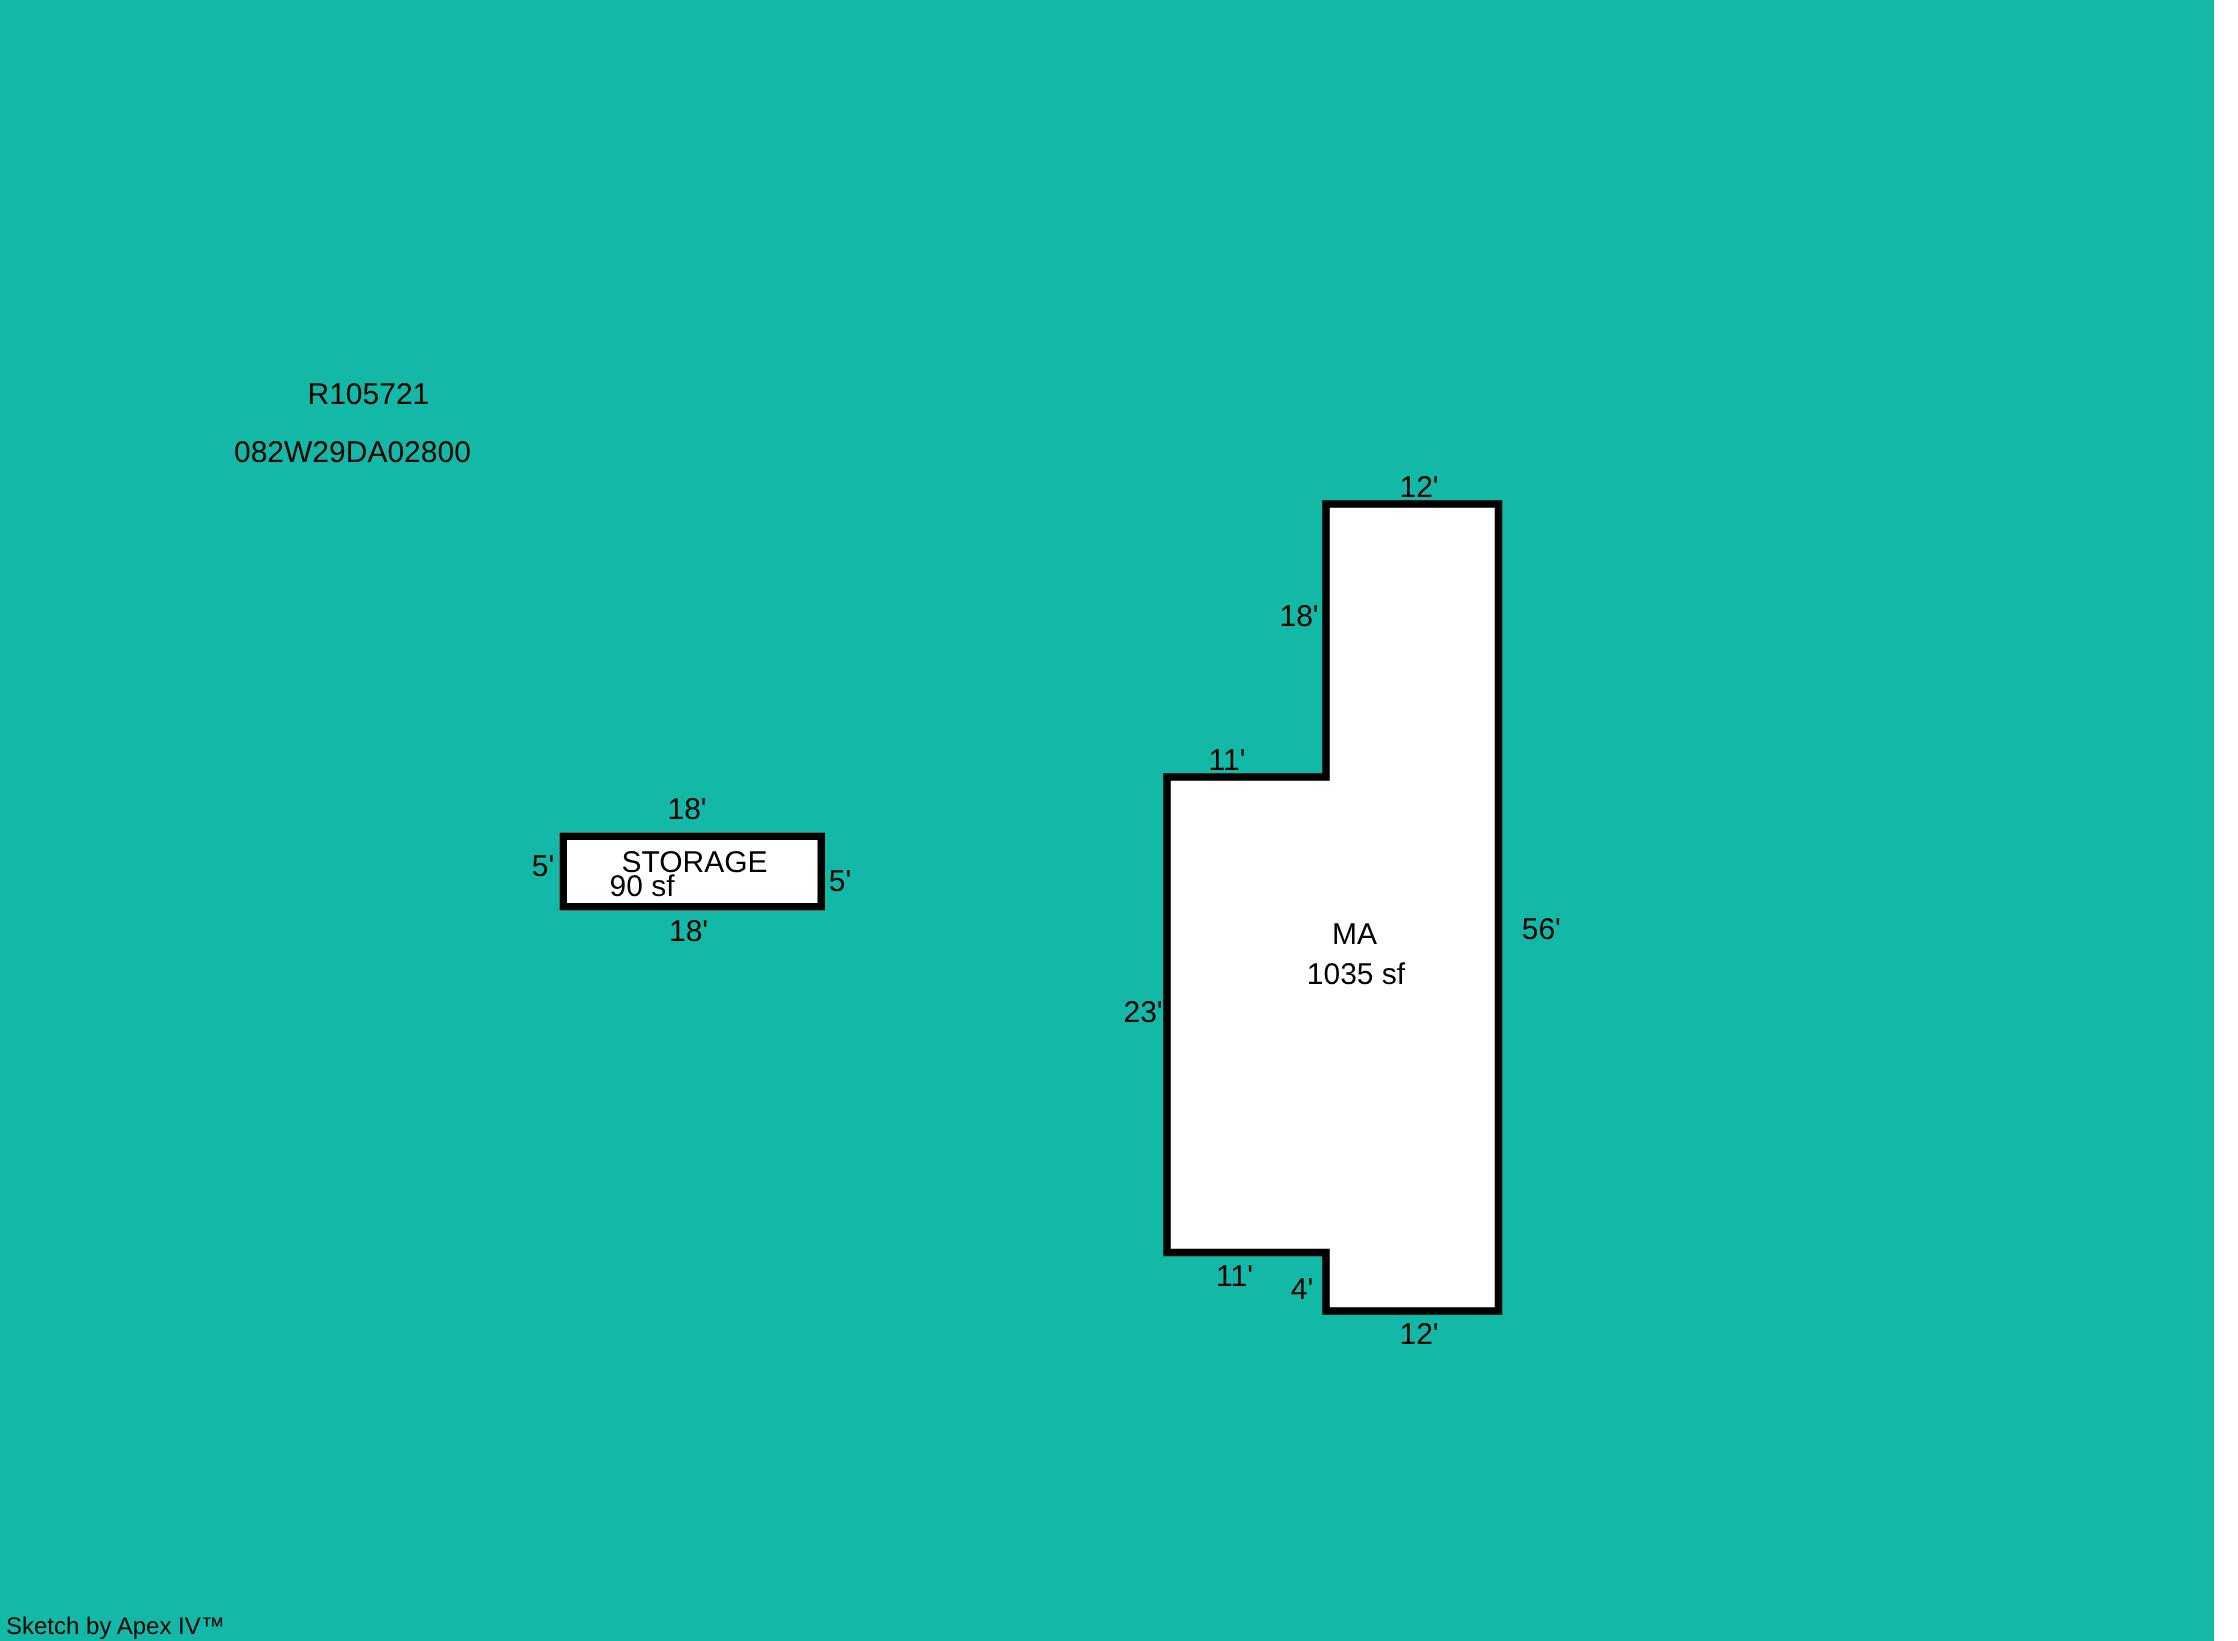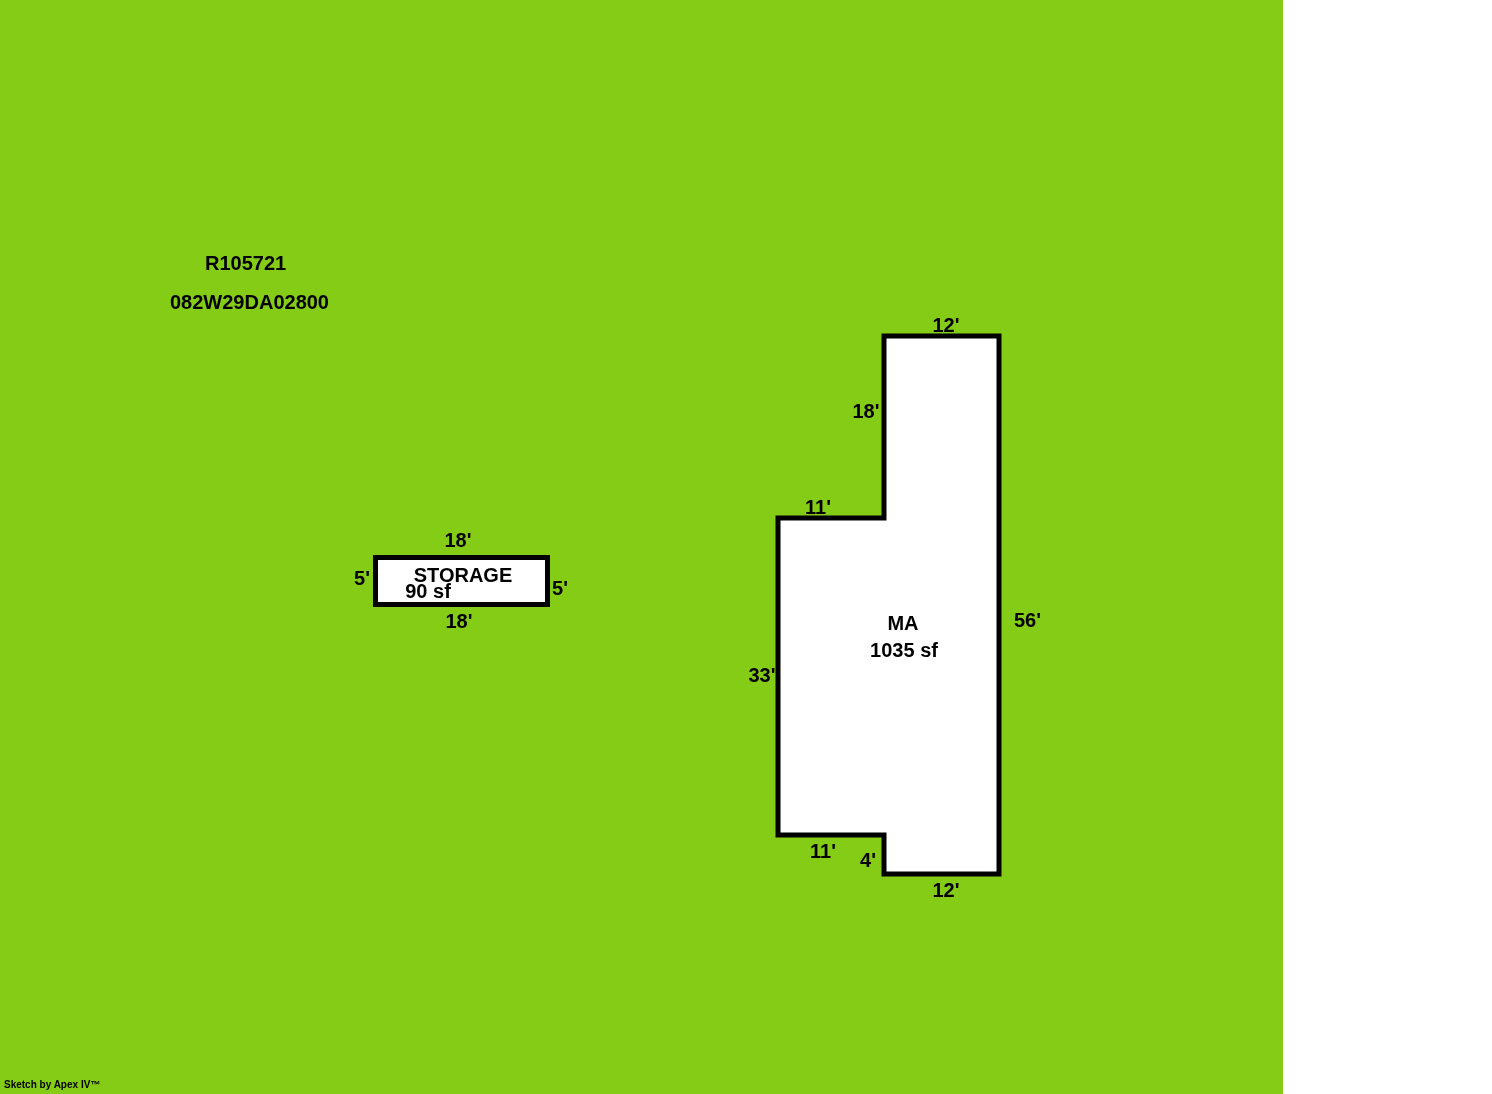--- a/index.html
+++ b/index.html
@@ -2,27 +2,26 @@
 <html><head>
 <meta charset="utf-8">
 <style>
   html, body {
     margin: 0;
     padding: 0;
     background: #ffffff;
   }
   .canvas {
     position: relative;
-    width: 1283px;
+    width: 1476px;
     height: 1094px;
-    background: #84cc16;
+    background: #14b8a6;
     overflow: hidden;
     font-family: "Liberation Sans", sans-serif;
     color: #000000;
-    font-weight: bold;
   }
   .lbl {
     position: absolute;
     font-size: 20px;
     line-height: 1;
     white-space: nowrap;
     color: #000000;
   }
   .ctr { transform: translate(-50%, -50%); }
   .ctry { transform: translateY(-50%); }
@@ -40,51 +39,51 @@
     width: 177px;
     height: 52px;
     box-sizing: border-box;
     border: 5px solid #000000;
     background: #ffffff;
   }
   .footer-credit {
     position: absolute;
     left: 4px;
     top: 1085px;
-    font-size: 10px;
+    font-size: 16px;
     line-height: 1;
     transform: translateY(-50%);
     color: #000000;
   }
 </style>
 </head>
 <body>
 
 <div class="canvas">
 
   <div class="lbl ctry" style="left:205px; top:263px;">R105721</div>
-  <div class="lbl ctry" style="left:170px; top:302px;">082W29DA02800</div>
+  <div class="lbl ctry" style="left:156px; top:302px;">082W29DA02800</div>
 
   <svg class="outline-svg" viewBox="0 0 1492 1094">
     <polygon points="884,336 999,336 999,874 884,874 884,835 778,835 778,518 884,518" fill="#ffffff" stroke="#000000" stroke-width="5" stroke-linejoin="miter"></polygon>
   </svg>
 
   <div class="storage-box"></div>
 
   <div class="lbl ctr" style="left:458px; top:540px;">18'</div>
   <div class="lbl ctr" style="left:362px; top:578px;">5'</div>
   <div class="lbl ctr" style="left:560px; top:588px;">5'</div>
   <div class="lbl ctr" style="left:459px; top:621px;">18'</div>
   <div class="lbl ctr" style="left:463px; top:575px;">STORAGE</div>
   <div class="lbl ctr" style="left:428px; top:591px;">90 sf</div>
 
   <div class="lbl ctr" style="left:946px; top:325px;">12'</div>
   <div class="lbl ctr" style="left:866px; top:411px;">18'</div>
   <div class="lbl ctr" style="left:818px; top:507px;">11'</div>
-  <div class="lbl ctr" style="left:762px; top:675px;">33'</div>
+  <div class="lbl ctr" style="left:762px; top:675px;">23'</div>
   <div class="lbl ctr" style="left:1015px; top:620px;padding-left:25px;">56'</div>
   <div class="lbl ctr" style="left:823px; top:851px;">11'</div>
   <div class="lbl ctr" style="left:868px; top:860px;">4'</div>
   <div class="lbl ctr" style="left:946px; top:890px;">12'</div>
   <div class="lbl ctr" style="left:903px; top:623px;">MA</div>
   <div class="lbl ctr" style="left:904px; top:650px;">1035 sf</div>
 
   <div class="footer-credit">Sketch by Apex IV™</div>
 
 </div>

